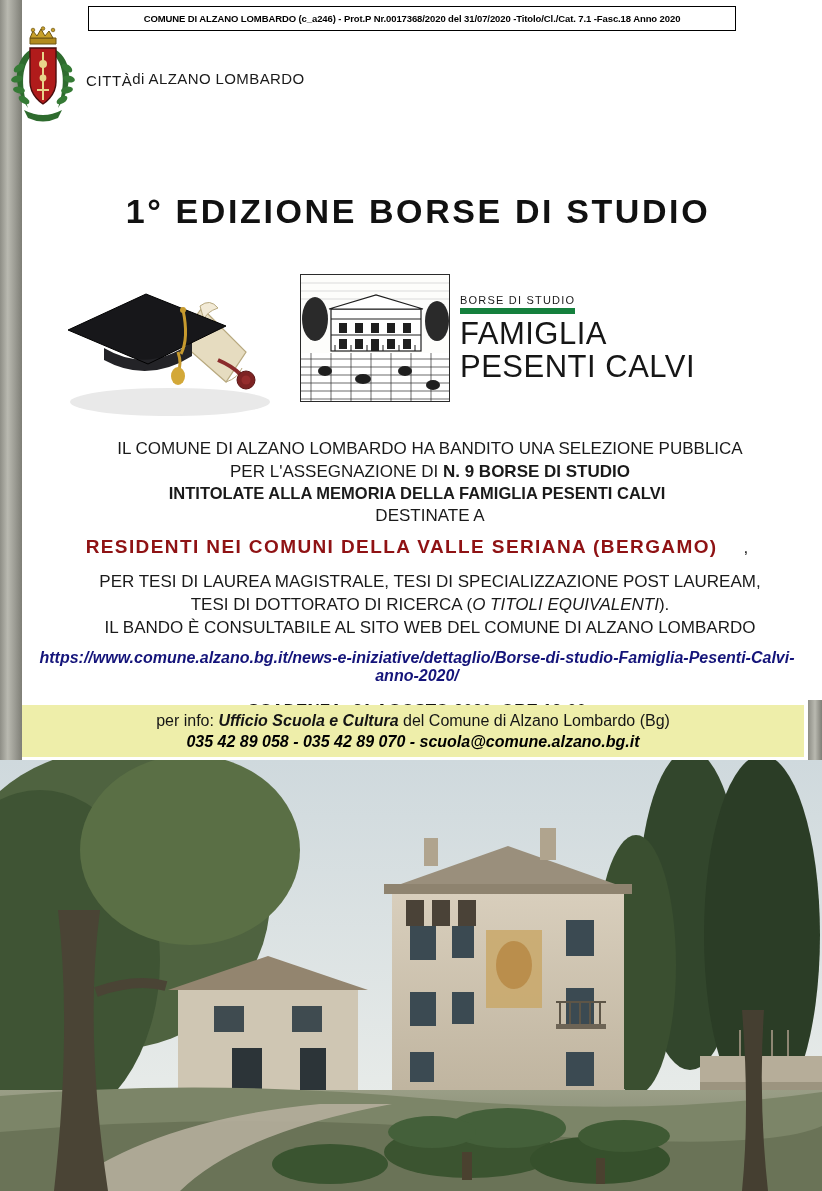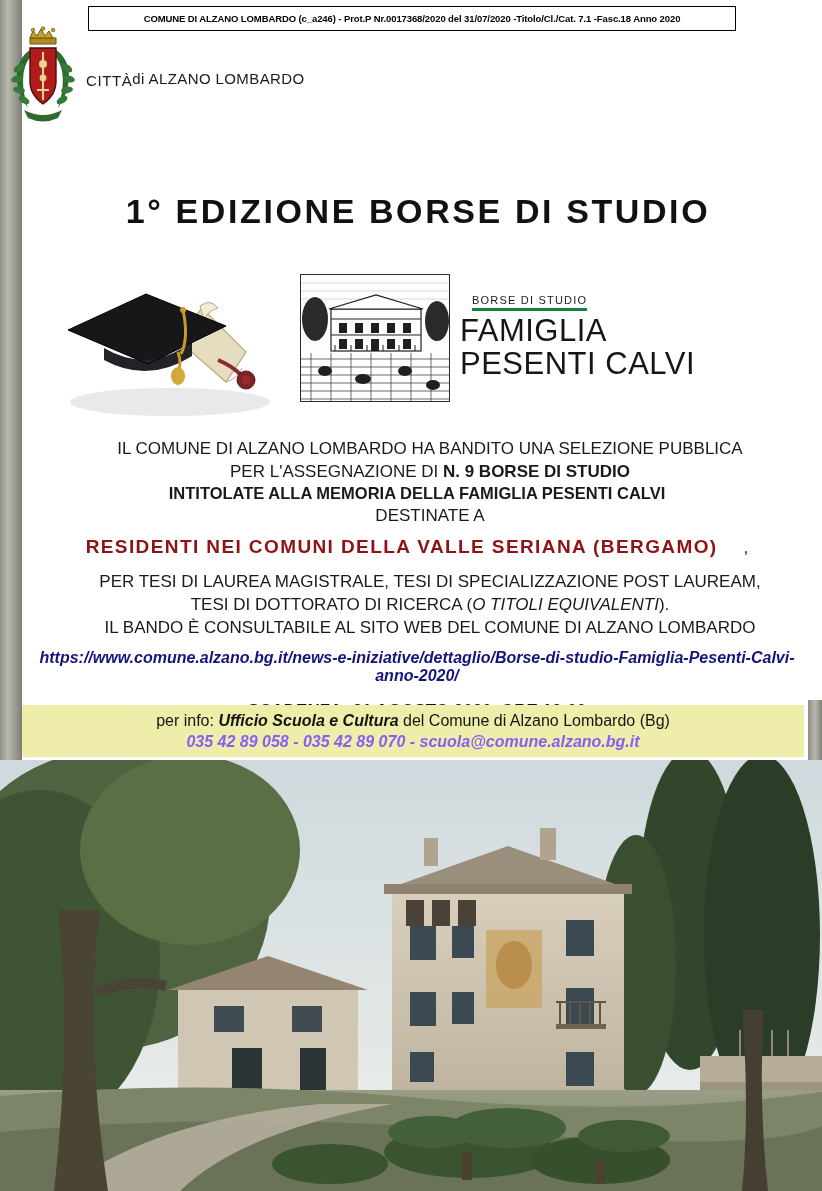--- a/index.html
+++ b/index.html
@@ -119,25 +119,24 @@
   }
   .logo-text {
     position: absolute;
     left: 438px;
     top: 40px;
   }
   .logo-kicker {
     font-size: 11px;
     letter-spacing: 1.2px;
     color: #1a1a1a;
-    border-bottom: 3px solid #15803d;
+    border-bottom: 6px solid #15803d;
     display: inline-block;
     padding-bottom: 2px;
     margin-bottom: 4px;
-    margin-left: 12px;
   }
   .logo-big {
     font-size: 31px;
     line-height: 1.05;
     letter-spacing: 0.5px;
     color: #161616;
     font-weight: 400;
   }
 
   
@@ -185,21 +184,21 @@
     display: flex;
     flex-direction: column;
     align-items: center;
     justify-content: center;
   }
   .info-line1 { font-size: 16px; color: #151515; }
   .info-line2 {
     font-size: 16px;
     font-weight: bold;
     font-style: italic;
-    color: #8b5cf6;
+    color: #000000;
     margin-top: 3px;
   }
   .info-line1 .em { font-weight: bold; font-style: italic; }
 
   
   .photo {
     position: absolute;
     left: 0;
     top: 760px;
     width: 822px;

